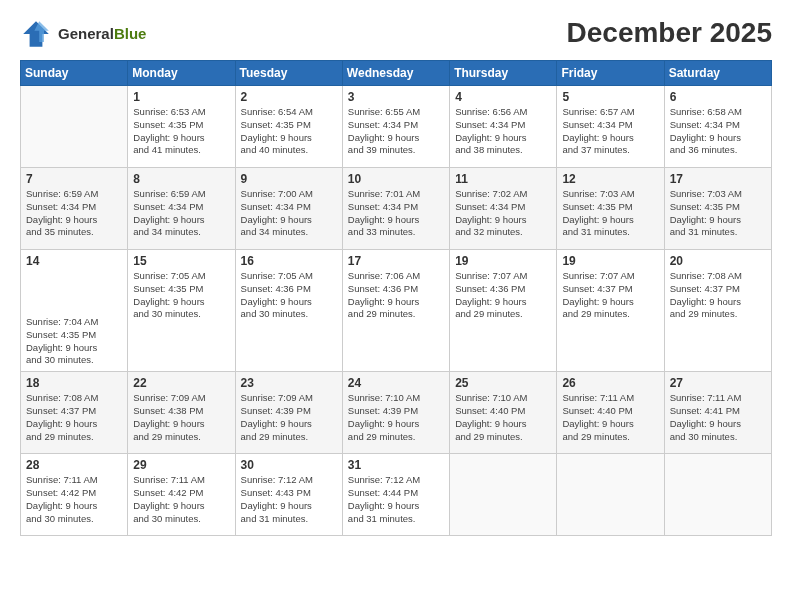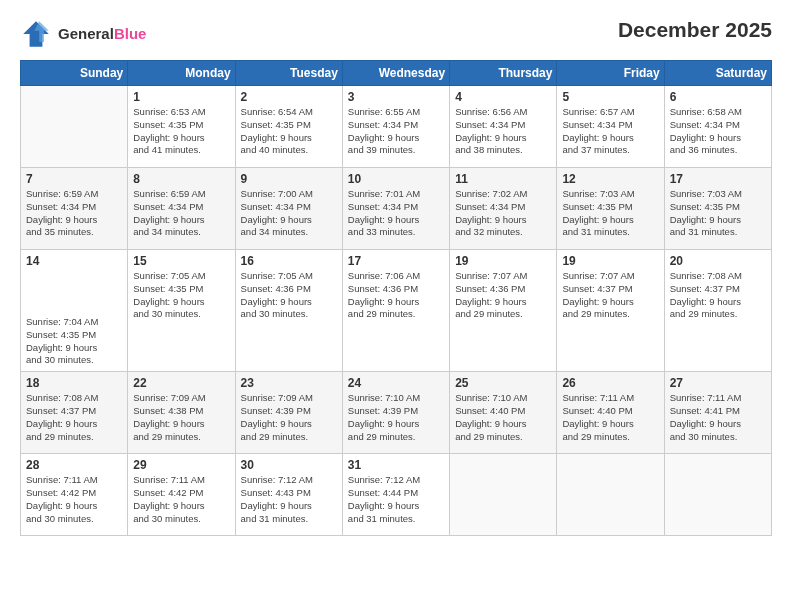--- a/index.html
+++ b/index.html
@@ -32,51 +32,51 @@
       line-height: 1.1;
     }
     .logo-general {
       font-size: 15px;
       font-weight: bold;
       color: #333;
     }
     .logo-blue {
       font-size: 15px;
       font-weight: bold;
-      color: #ec4899;
+      color: #4d7c0f;
     }
     .logo-icon {
       width: 32px;
       height: 32px;
     }
     .title-block {
       text-align: right;
     }
     .month-title {
-      font-size: 21px;
+      font-size: 28px;
       font-weight: bold;
       color: #333;
       line-height: 1.1;
     }
     .subtitle {
       font-size: 14px;
       color: #555;
     }
     .calendar {
       width: 100%;
       border-collapse: collapse;
       border: 1px solid #ccc;
     }
     .calendar th {
       background: #2a6db5;
       color: #fff;
       font-size: 12px;
       font-weight: bold;
       padding: 5px 4px;
-      text-align: right;
+      text-align: left;
       border: 1px solid #2060a0;
     }
     .calendar td {
       vertical-align: top;
       border: 1px solid #ccc;
       padding: 4px 5px;
       width: calc(100% / 7);
       height: 82px;
       background: #fff;
     }

